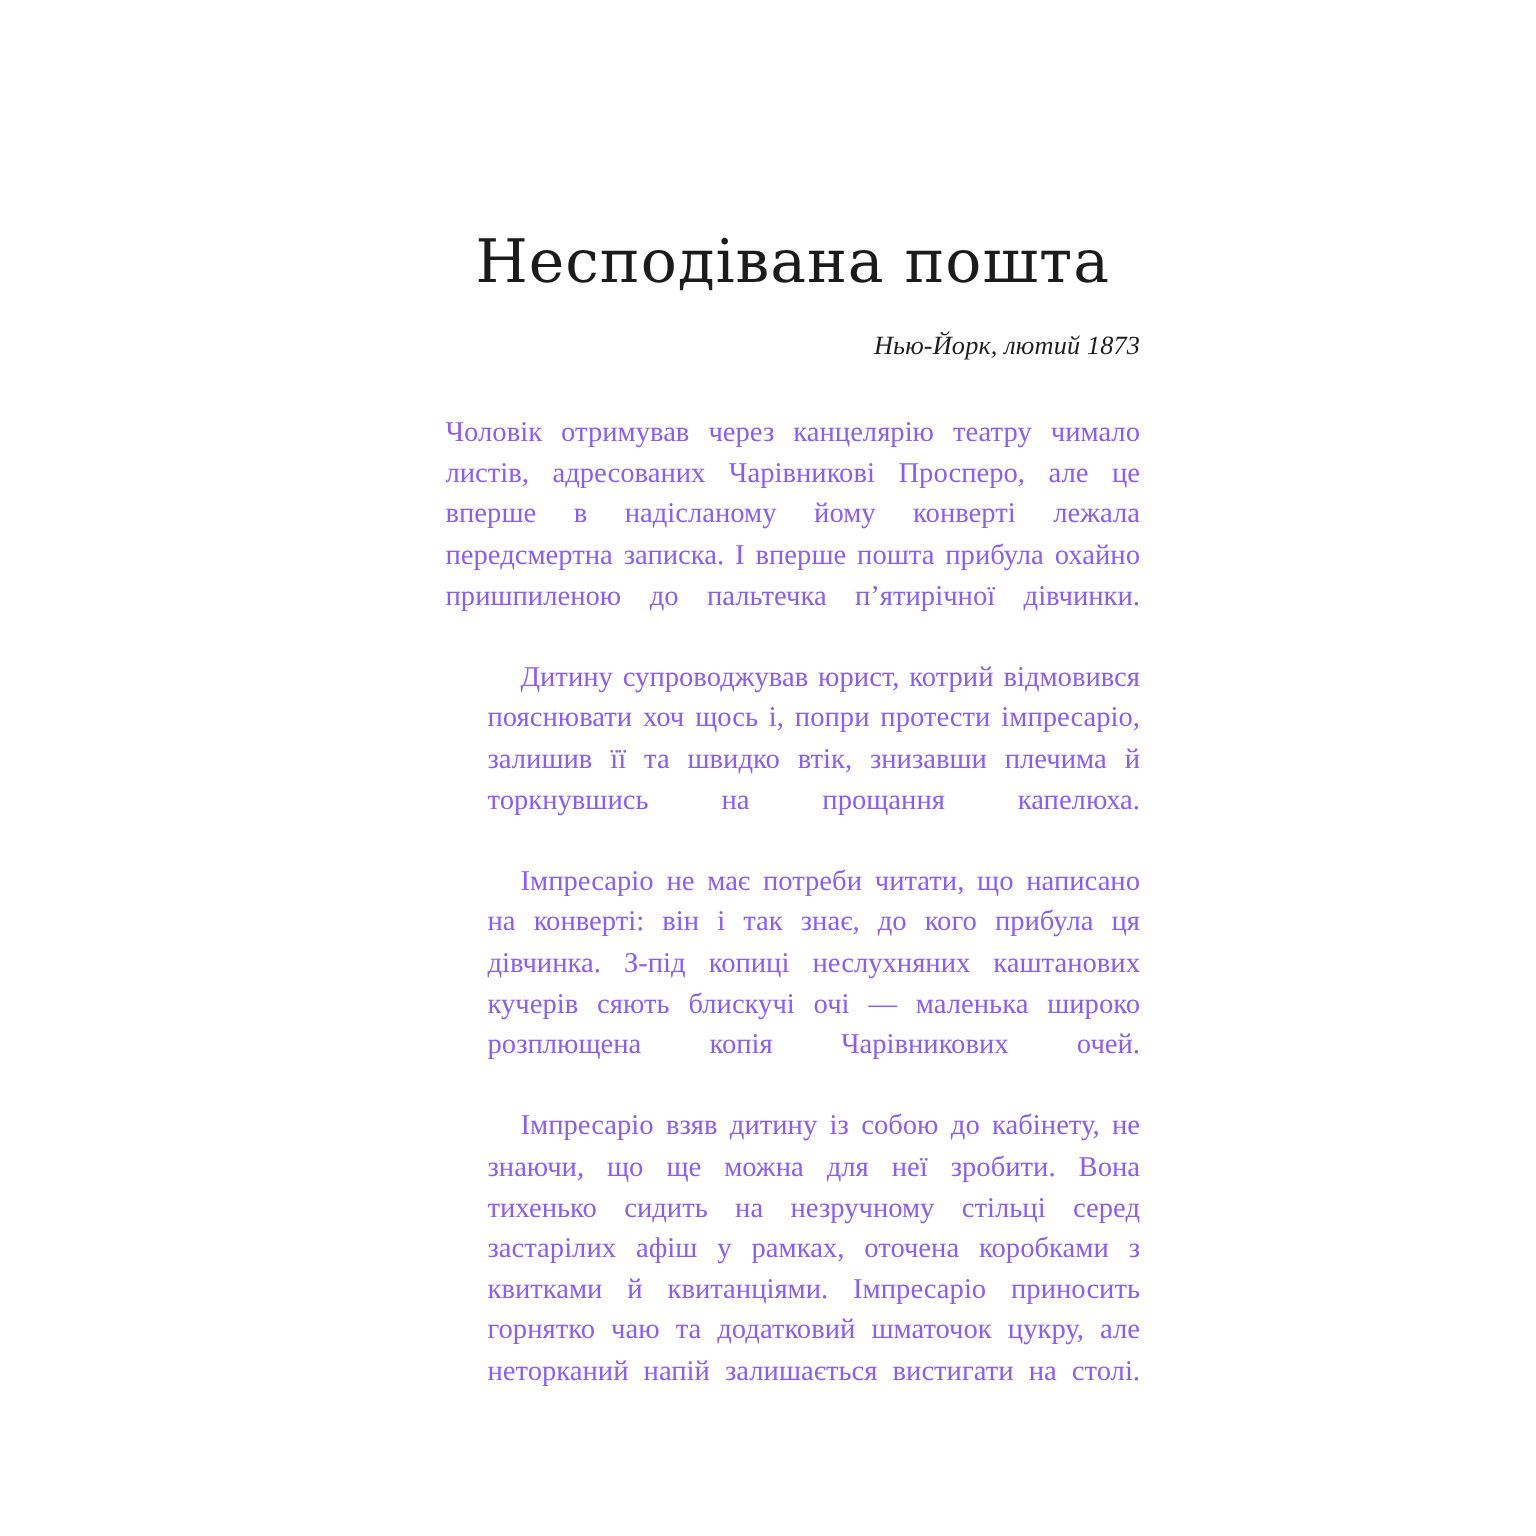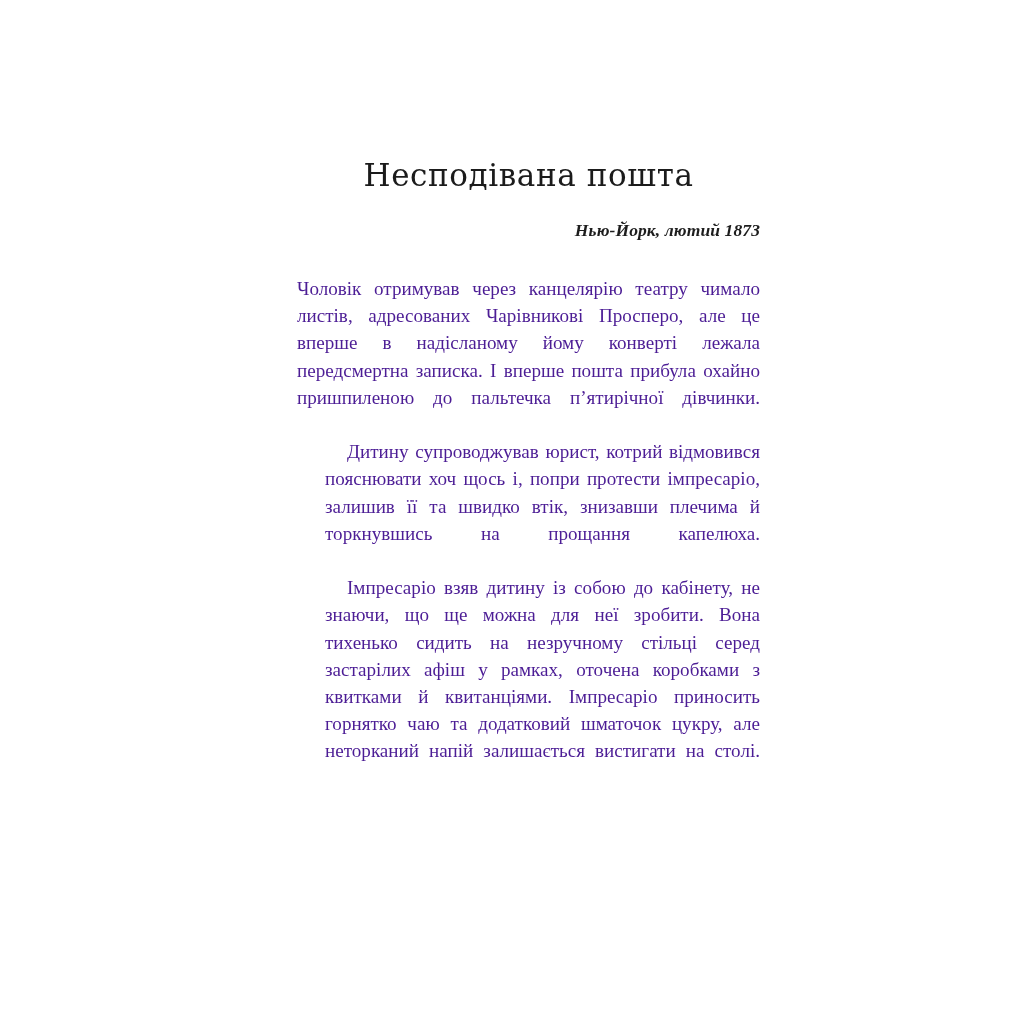--- a/index.html
+++ b/index.html
@@ -29,54 +29,54 @@
     left: 297px;
     top: 0;
     width: 463px;
   }
 
   
   .chapter-title {
     margin: 0;
     padding-top: 155px;
     font-family: "DejaVu Serif", "Liberation Serif", serif;
-    font-size: 31px;
+    font-size: 40px;
     font-weight: 400;
     line-height: 40px;
     letter-spacing: 0.6px;
     color: #1b1b1b;
     text-align: center;
     white-space: nowrap;
   }
 
   
   .dateline {
     margin: 0;
     padding-top: 23px;
     font-family: "Liberation Serif", "DejaVu Serif", serif;
     font-size: 17.5px;
     font-style: italic;
-    font-weight: 700;
+    font-weight: 400;
     line-height: 24px;
     color: #1d1d1d;
     text-align: right;
     letter-spacing: 0.1px;
   }
 
   
   .body-copy {
     padding-top: 33px;
   }
 
   .body-copy p {
     margin: 0;
     font-family: "Liberation Serif", "DejaVu Serif", serif;
     font-size: 19.1px;
     line-height: 27.2px;
-    color: #4c1d95;
+    color: #8b5cf6;
     text-align: justify;
     text-justify: inter-word;
     hyphens: manual;
     text-indent: 0;
     -webkit-font-smoothing: antialiased;
   }
 
   .body-copy p.indented {
     text-indent: 22px;
     margin-left: 28px;
@@ -96,18 +96,19 @@
 
   <div class="text-column">
 
     <h1 class="chapter-title">Несподівана пошта</h1>
 
     <p class="dateline">Нью-Йорк, лютий 1873</p>
 
     <div class="body-copy">
       <p>Чоловік отримував через канцелярію театру чимало листів, адресованих Чарівникові Просперо, але це вперше в надісланому йому конверті лежала передсмертна записка. І вперше пошта прибула охайно пришпиленою до пальтечка п’ятирічної дівчинки.</p>
       <p class="indented">Дитину супроводжував юрист, котрий відмовився пояснювати хоч щось і, попри протести імпресаріо, залишив її та швидко втік, знизавши плечима й торкнувшись на прощання капелюха.</p>
+      <p class="indented">Імпресаріо не має потреби читати, що написано на конверті: він і так знає, до кого прибула ця дівчинка. З-під копиці неслухняних каштанових кучерів сяють блискучі очі — маленька широко розплющена копія Чарівникових очей.</p>
       <p class="indented">Імпресаріо взяв дитину із собою до кабінету, не знаючи, що ще можна для неї зробити. Вона тихенько сидить на незручному стільці серед застарілих афіш у рамках, оточена коробками з квитками й квитанціями. Імпресаріо приносить горнятко чаю та додатковий шматочок цукру, але неторканий напій залишається вистигати на столі.</p>
     </div>
 
   </div>
 
 </div>
 
 </body></html>

